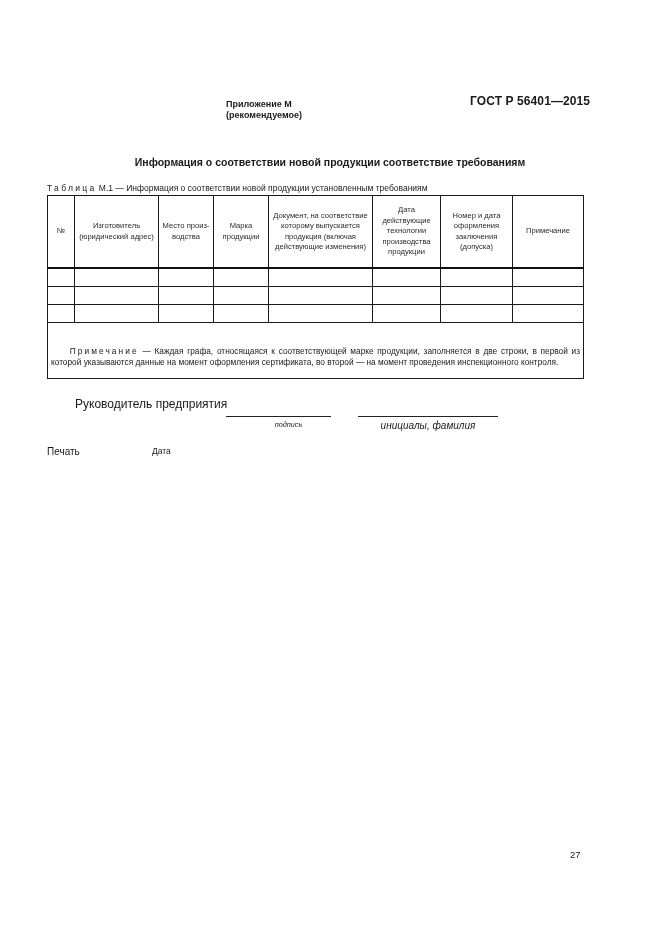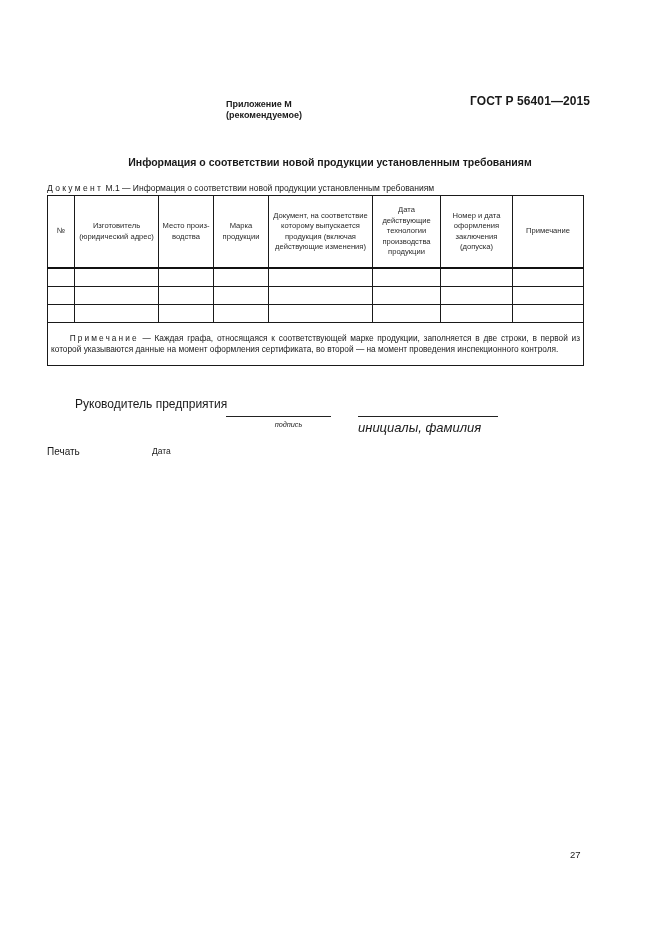--- a/index.html
+++ b/index.html
@@ -9,45 +9,45 @@
   .doc-code { left:470px; top:58px; font-size:12px; font-weight:bold; letter-spacing:0.1px;margin-top:36px; }
   .appendix { left:226px; width:200px; top:99px; text-align:left; font-size:9px; font-weight:bold; line-height:11px; }
   .title { left:60px; width:540px; top:156px; text-align:center; font-size:10.5px; font-weight:bold; }
   .caption { left:47px; top:183px; font-size:8.5px; }
   .caption .spaced { letter-spacing:2.3px; }
   table.main { position:absolute; left:47px; top:195px; width:536px; border-collapse:collapse; table-layout:fixed; }
   table.main td, table.main th { border:1px solid #1a1a1a; padding:0 2px; font-weight:normal;
          font-size:7.6px; line-height:10.4px; text-align:center; vertical-align:middle; color:#2a2a2a; }
   table.main tr.head th { height:71px; border-bottom:2.5px solid #111; }
   table.main tr.row td { height:17px; }
-  table.main td.note { text-align:justify; font-size:8.3px; line-height:11.5px; padding:3px 3px 3px 3px; height:36px; color:#1a1a1a; }
+  table.main td.note { text-align:justify; font-size:8.3px; line-height:11.5px; padding:16px 3px 3px 3px; height:36px; color:#1a1a1a; }
   .note .spaced { letter-spacing:2.1px; }
   .sig-label { left:75px; top:397px; font-size:12px; }
   .line1 { left:226px; top:416px; width:105px; border-bottom:1px solid #222; }
   .line2 { left:358px; top:416px; width:140px; border-bottom:1px solid #222; }
   .cap1 { left:236px; width:105px; top:420px; text-align:center; font-size:7.3px; font-style:italic; }
-  .cap2 { left:358px; width:140px; top:420px; font-size:13px; font-style:italic; }
+  .cap2 { left:358px; width:140px; top:420px; text-align:center; font-size:10px; font-style:italic; }
   .stamp { left:47px; top:446px; font-size:10px; }
   .date { left:152px; top:446px; font-size:8.5px; }
   .pagenum { left:570px; top:849px; font-size:9.5px; }
 </style>
 </head>
 <body>
 
 <div class="abs doc-code">ГОСТ Р 56401—2015</div>
 
 <div class="abs appendix">
   <div>Приложение М</div>
   <div>(рекомендуемое)</div>
 </div>
 
-<div class="abs title">Информация о соответствии новой продукции установленным требованиям</div>
+<div class="abs title">Информация о соответствии новой продукции соответствие требованиям</div>
 
 <div class="abs caption">
-  <span class="spaced">Документ</span><span> М.1 — Информация о соответствии новой продукции установленным требованиям</span>
+  <span class="spaced">Таблица</span><span> М.1 — Информация о соответствии новой продукции установленным требованиям</span>
 </div>
 
 <table class="main">
   <colgroup>
     <col style="width:27px">
       <col style="width:84px">
       <col style="width:55px">
       <col style="width:55px">
     <col style="width:104px">
       <col style="width:68px">

